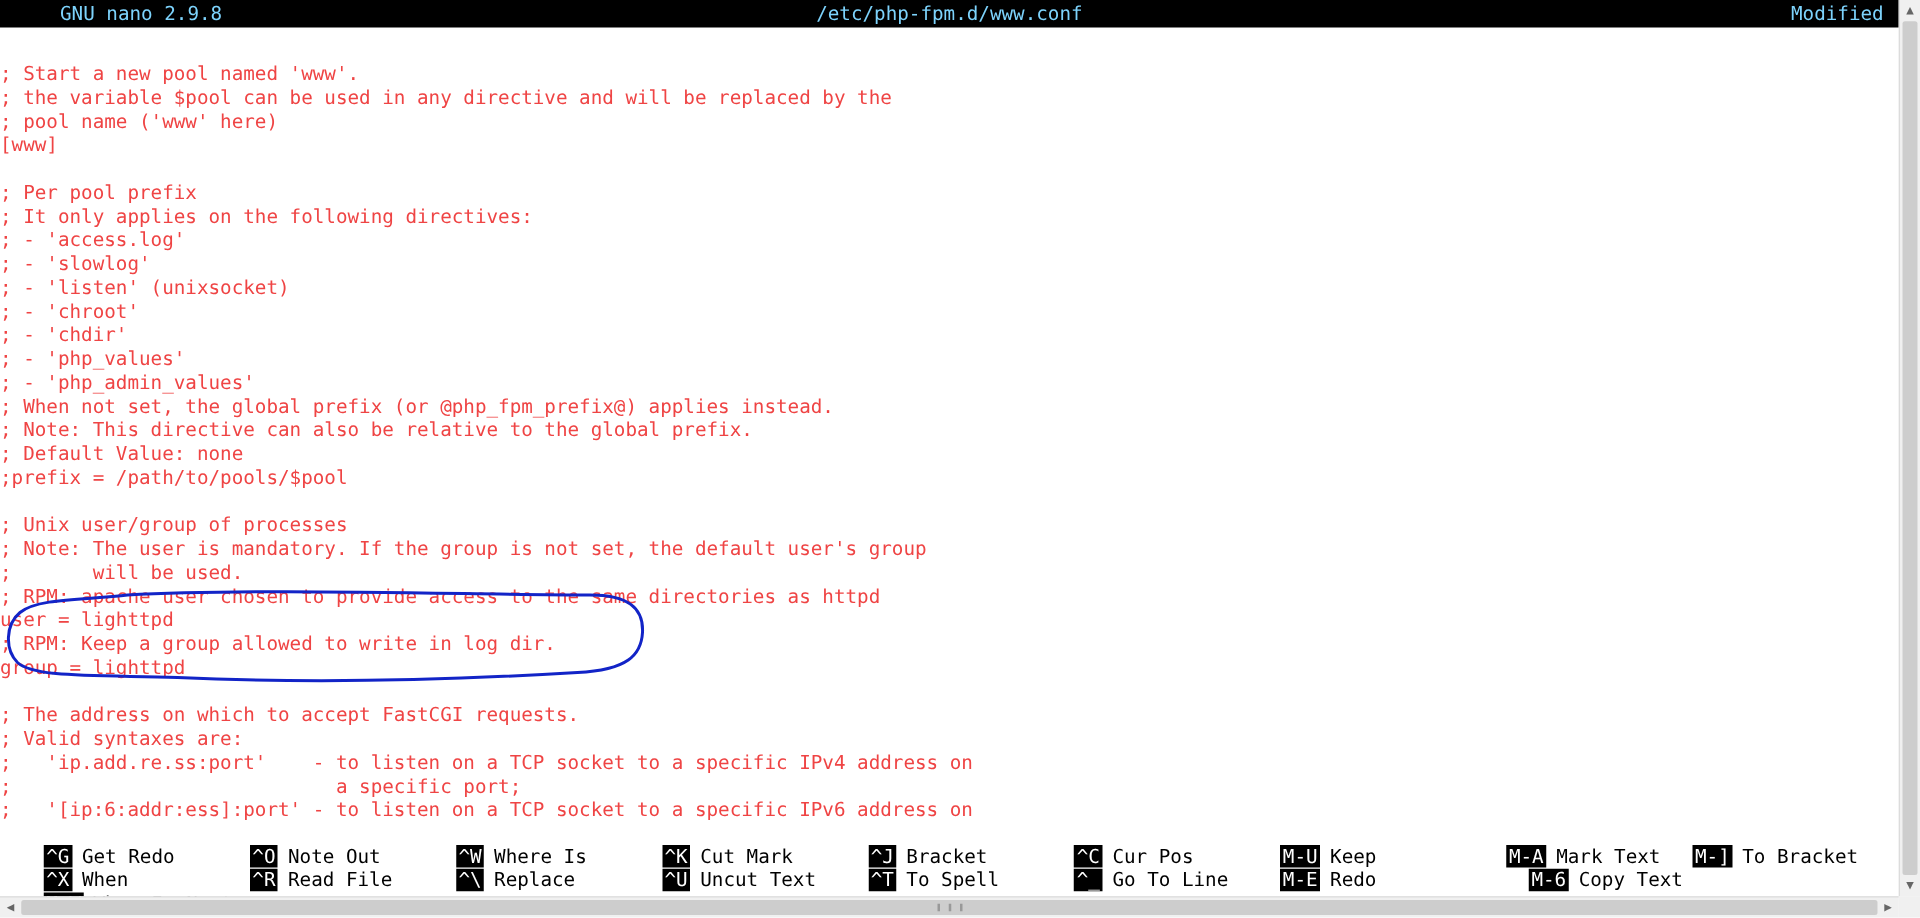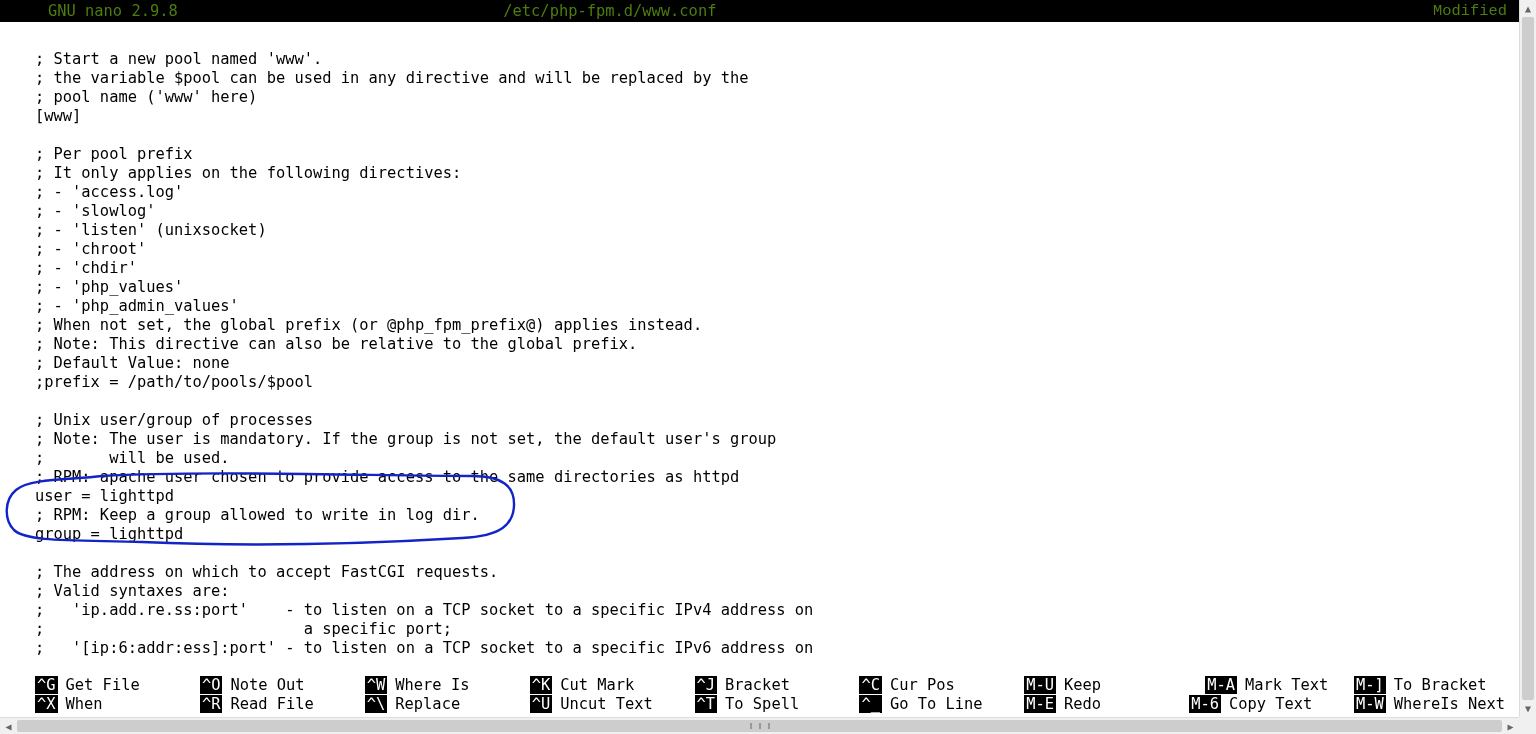--- a/index.html
+++ b/index.html
@@ -12,36 +12,35 @@
     position: relative;
     overflow: hidden;
   }
   .terminal {
     position: absolute;
     top: 0; left: 0; right: 17px; bottom: 17px;
     background: #fff;
   }
   .titlebar {
     background: #000;
-    color: #4d7c0f;
+    color: #7dd3fc;
     height: 22px;
     line-height: 22px;
     display: flex;
     padding: 0 6px;
   }
   .tb-left { flex: 0 0 33%; padding-left: 42px; }
-  .tb-center { flex: 0 0 34%; }
-  .tb-right { flex: 0 0 33%; text-align: right; padding-right: 6px; font-family: Liberation Mono, monospace; }
+  .tb-center { flex: 0 0 34%; text-align: center; }
+  .tb-right { flex: 0 0 33%; text-align: right; padding-right: 6px; }
   .content {
     position: absolute;
     top: 22px; left: 0; right: 0; bottom: 60px;
     white-space: pre;
-    padding-left: 35px;
     padding-top: 9px;
-    color: #000000;
+    color: #ef4444;
     line-height: 19px;
   }
   .annot {
     position: absolute;
     left: 2px;
     top: 472px;
     width: 516px;
     height: 75px;
     pointer-events: none;
   }
@@ -140,21 +139,21 @@
 
   <div class="content" id="content"><div>&nbsp;</div><div>; Start a new pool named 'www'.</div><div>; the variable $pool can be used in any directive and will be replaced by the</div><div>; pool name ('www' here)</div><div>[www]</div><div>&nbsp;</div><div>; Per pool prefix</div><div>; It only applies on the following directives:</div><div>; - 'access.log'</div><div>; - 'slowlog'</div><div>; - 'listen' (unixsocket)</div><div>; - 'chroot'</div><div>; - 'chdir'</div><div>; - 'php_values'</div><div>; - 'php_admin_values'</div><div>; When not set, the global prefix (or @php_fpm_prefix@) applies instead.</div><div>; Note: This directive can also be relative to the global prefix.</div><div>; Default Value: none</div><div>;prefix = /path/to/pools/$pool</div><div>&nbsp;</div><div>; Unix user/group of processes</div><div>; Note: The user is mandatory. If the group is not set, the default user's group</div><div>;       will be used.</div><div>; RPM: apache user chosen to provide access to the same directories as httpd</div><div>user = lighttpd</div><div>; RPM: Keep a group allowed to write in log dir.</div><div>group = lighttpd</div><div>&nbsp;</div><div>; The address on which to accept FastCGI requests.</div><div>; Valid syntaxes are:</div><div>;   'ip.add.re.ss:port'    - to listen on a TCP socket to a specific IPv4 address on</div><div>;                            a specific port;</div><div>;   '[ip:6:addr:ess]:port' - to listen on a TCP socket to a specific IPv6 address on</div></div>
 
   <svg class="annot" viewBox="0 0 516 75" preserveAspectRatio="none">
     <path d="M 100 4 C 200 -2 380 4 470 4 C 500 4 513 14 512 34 C 511 52 500 64 460 66 C 360 72 250 75 140 70 C 70 68 25 70 12 58 C 2 48 2 28 14 18 C 28 6 70 8 100 4 Z" fill="none" stroke="#1224c7" stroke-width="2.4" stroke-linejoin="round" stroke-linecap="round"></path>
   </svg>
 
   <div class="shortcuts" id="shortcuts">
       <div class="sc-item" style="flex: 0 0 11.1111%;">
         <span class="sc-key">^G</span>
-        <span>Get File</span>
+        <span>Get Redo</span>
       </div>
       <div class="sc-item" style="flex: 0 0 11.1111%;">
         <span class="sc-key">^O</span>
         <span>Note Out</span>
       </div>
       <div class="sc-item" style="flex: 0 0 11.1111%;">
         <span class="sc-key">^W</span>
         <span>Where Is</span>
       </div>
       <div class="sc-item" style="flex: 0 0 11.1111%;">
@@ -202,21 +201,21 @@
         <span>To Spell</span>
       </div>
       <div class="sc-item" style="flex: 0 0 11.1111%;">
         <span class="sc-key">^_</span>
         <span>Go To Line</span>
       </div>
       <div class="sc-item" style="flex: 0 0 11.1111%;">
         <span class="sc-key">M-E</span>
         <span>Redo</span>
       </div>
-      <div class="sc-item" style="flex: 0 0 11.1111%;">
+      <div class="sc-item" style="flex: 0 0 11.1111%; margin-left: 34px;">
         <span class="sc-key">M-6</span>
         <span>Copy Text</span>
       </div>
       <div class="sc-item" style="flex: 0 0 11.1111%;">
         <span class="sc-key">M-W</span>
         <span>WhereIs Next</span>
       </div>
     </div>
 </div>
 

